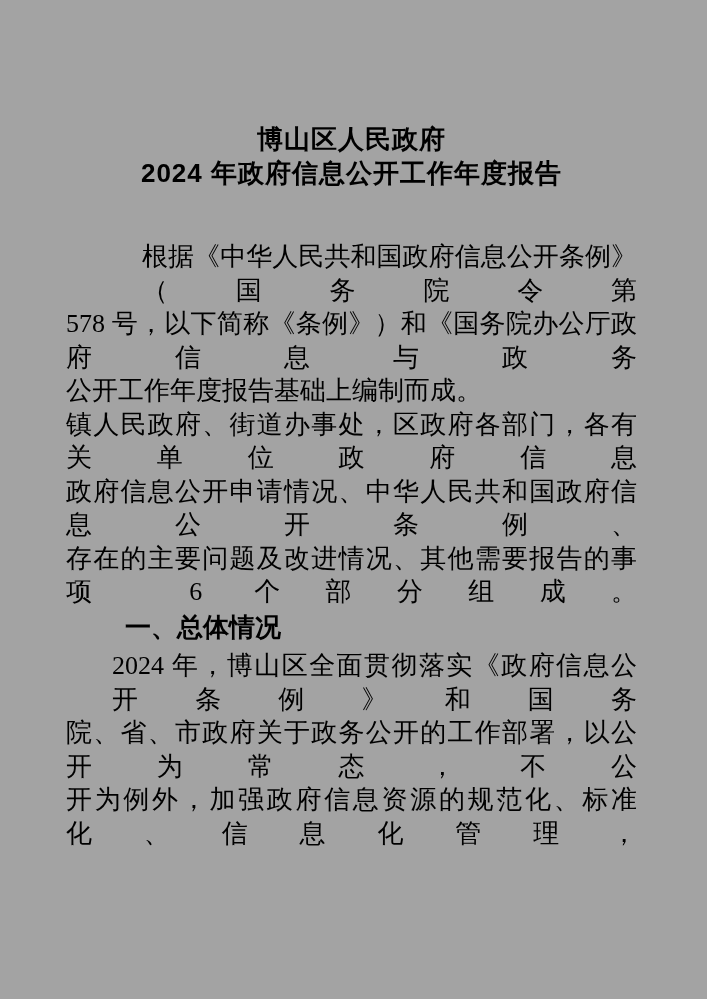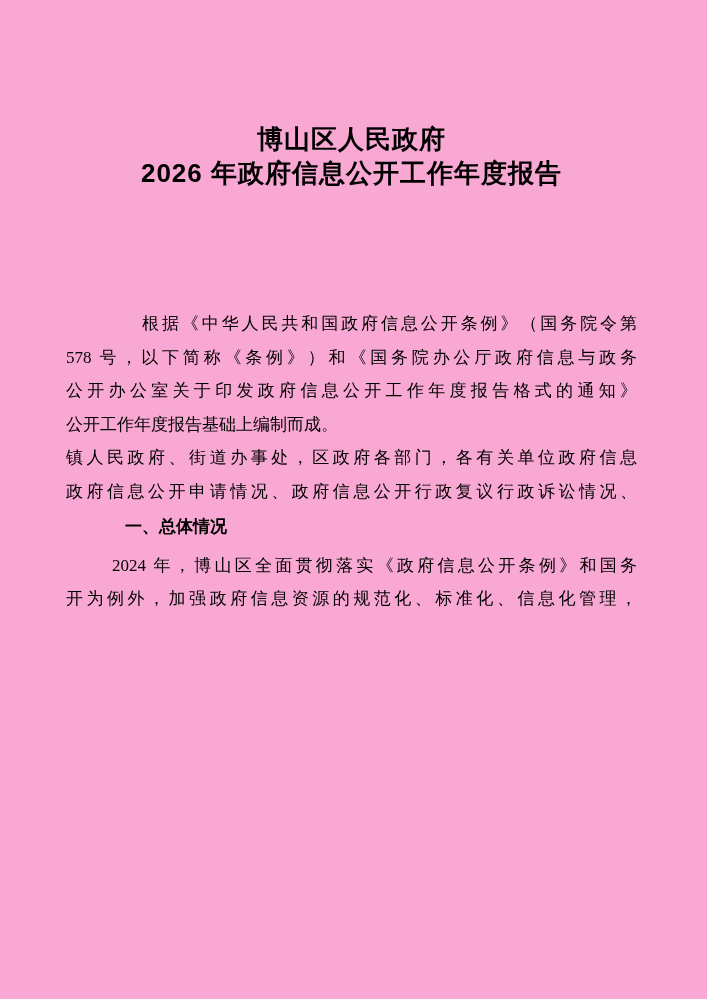--- a/index.html
+++ b/index.html
@@ -4,38 +4,38 @@
 <style>
   html, body {
     margin: 0;
     padding: 0;
     background: #ffffff;
   }
   .page {
     position: relative;
     width: 707px;
     height: 999px;
-    background: #f9a8d4;
+    background: #a3a3a3;
     box-sizing: border-box;
     padding: 122px 70px 0 66px;
     overflow: hidden;
     color: #000000;
     font-family: "Liberation Serif", "DejaVu Serif", serif;
   }
   .title {
     text-align: center;
     font-family: "Liberation Sans", "DejaVu Sans", sans-serif;
     font-weight: 700;
     font-size: 26px;
     line-height: 34px;
     letter-spacing: 1px;
   }
   .doc-body {
-    margin-top: 117px;
-    font-size: 17px;
+    margin-top: 50px;
+    font-size: 26px;
     line-height: 33.5px;
   }
   .line {
     text-align: justify;
     text-align-last: justify;
     text-justify: inter-character;
   }
   .line.end {
     text-align: left;
     text-align-last: left;
@@ -52,39 +52,40 @@
     text-align-last: left;
   }
 </style>
 </head>
 <body>
 
 <div class="page">
 
   <div class="title">
     <div>博山区人民政府</div>
-    <div>2026 年政府信息公开工作年度报告</div>
+    <div>2024 年政府信息公开工作年度报告</div>
   </div>
 
   <div class="doc-body">
 
     <div>
       <div class="line ind-p1">根据《中华人民共和国政府信息公开条例》（国务院令第</div>
       <div class="line">578 号，以下简称《条例》）和《国务院办公厅政府信息与政务</div>
-      <div class="line">公开办公室关于印发政府信息公开工作年度报告格式的通知》</div>
       <div class="line end">公开工作年度报告基础上编制而成。</div>
       <div class="line">镇人民政府、街道办事处，区政府各部门，各有关单位政府信息</div>
     </div>
 
     <div>
-      <div class="line">政府信息公开申请情况、政府信息公开行政复议行政诉讼情况、</div>
+      <div class="line">政府信息公开申请情况、中华人民共和国政府信息公开条例、</div>
+      <div class="line">存在的主要问题及改进情况、其他需要报告的事项 6 个部分组成。</div>
     </div>
 
 
     <div class="heading">一、总体情况</div>
 
     <div>
       <div class="line ind-p4">2024 年，博山区全面贯彻落实《政府信息公开条例》和国务</div>
+      <div class="line">院、省、市政府关于政务公开的工作部署，以公开为常态，不公</div>
       <div class="line">开为例外，加强政府信息资源的规范化、标准化、信息化管理，</div>
     </div>
 
   </div>
 </div>
 
 </body></html>

